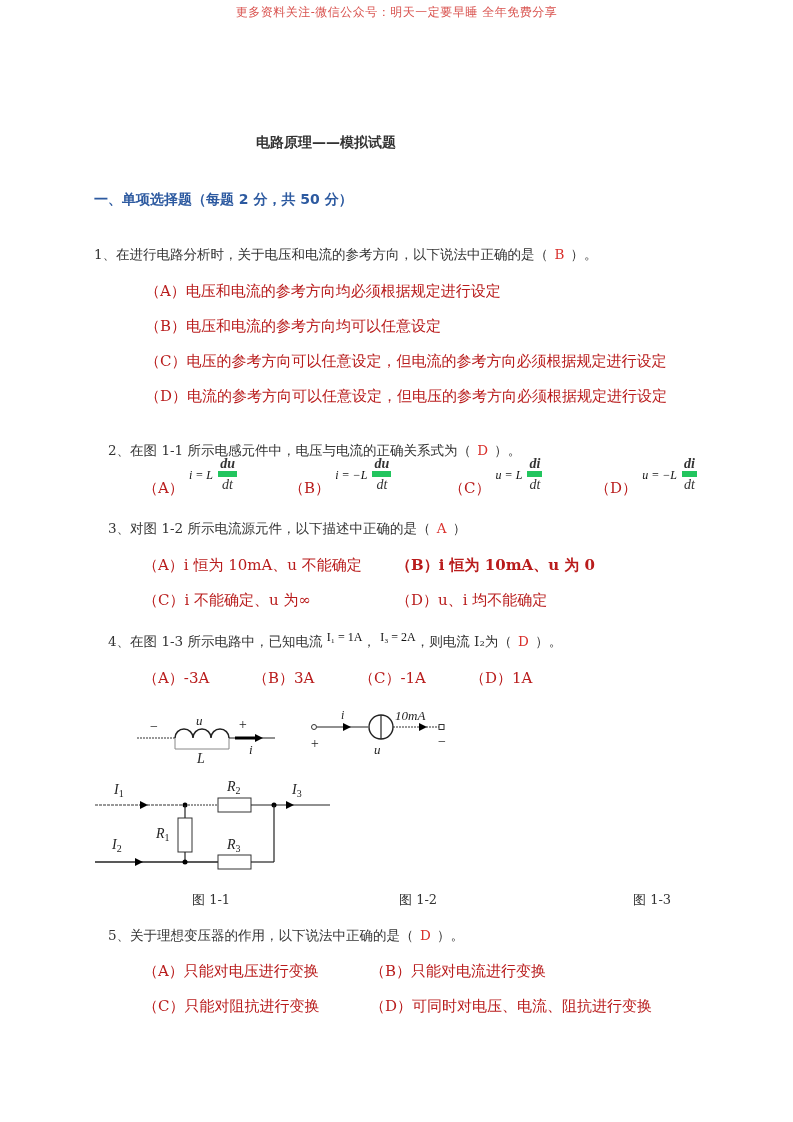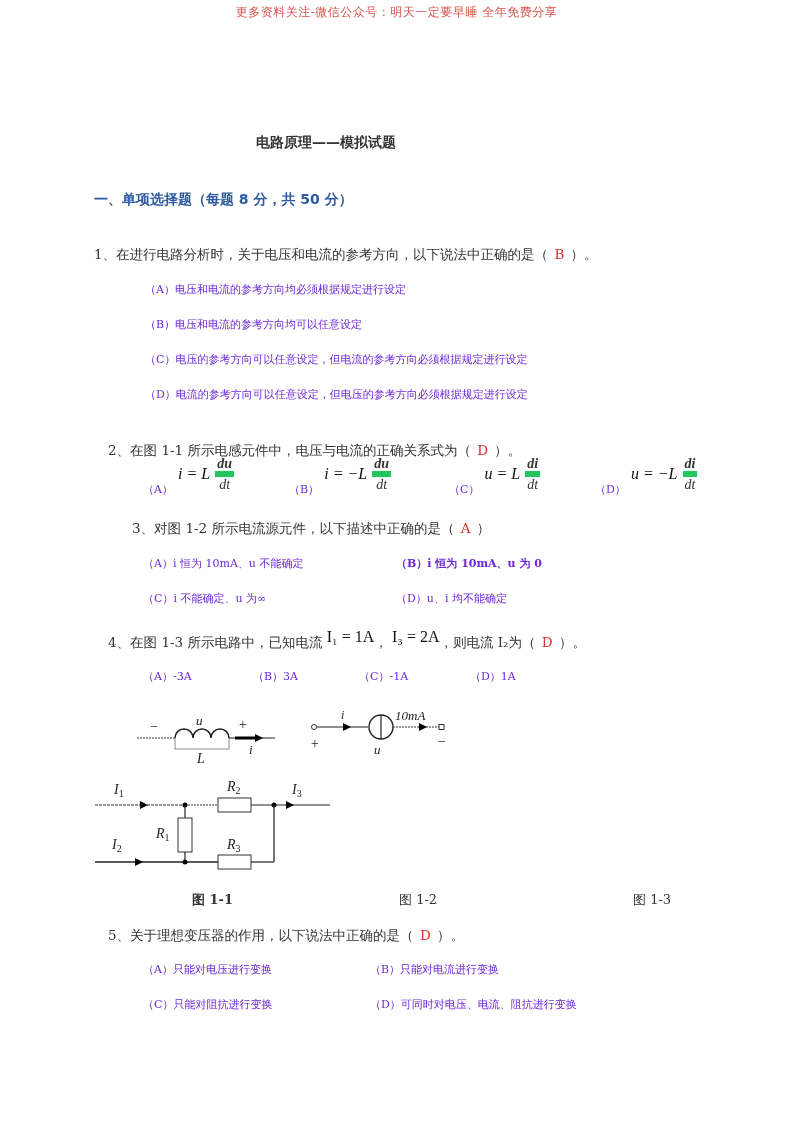--- a/index.html
+++ b/index.html
@@ -3,37 +3,37 @@
 <meta charset="utf-8">
 <style>
   html, body { margin: 0; padding: 0; background: #ffffff; }
   body { width: 793px; height: 1122px; position: relative; overflow: hidden;
          font-family: "DejaVu Serif", "Liberation Serif", serif; color: #333333; }
   .abs { position: absolute; white-space: nowrap; }
   .watermark { top: 4px; left: 0; width: 793px; text-align: center; font-size: 12px; color: #d9534f; letter-spacing: 0.5px; }
   .doc-title { top: 134px; left: 0; width: 652px; text-align: center; font-size: 14px; font-weight: bold; color: #333; font-family: "DejaVu Sans", "Liberation Sans", sans-serif; }
   .section-title { top: 191px; left: 94px; font-size: 14px; font-weight: bold; color: #2d5aa0; font-family: "DejaVu Sans", "Liberation Sans", sans-serif; }
   .q { font-size: 13.5px; color: #333; text-align: right; }
-  .opt { font-size: 11px; color: #6d28d9; }
+  .opt { font-size: 15px; color: #b91c1c; }
   .ans { color: #d9302c; padding: 0 2px; }
-  .math { font-family: "Liberation Serif", "DejaVu Serif", serif; font-style: italic; font-size: 16px; color: #111; }
+  .math { font-family: "Liberation Serif", "DejaVu Serif", serif; font-style: italic; font-size: 12px; color: #111; }
   .frac { display: inline-block; vertical-align: middle; text-align: center; font-family: "Liberation Serif", serif; font-style: italic; font-size: 14px; line-height: 15px; }
   .frac .num { display: block; border-bottom: 6px solid #22c55e; padding: 0 2px; font-weight: bold; }
   .frac .den { display: block; padding: 0 2px; }
   .caption { font-size: 13px; color: #333; }
   svg text { font-family: "Liberation Serif", "DejaVu Serif", serif; font-style: italic; }
 </style>
 </head>
 <body>
 
 <div class="abs watermark">更多资料关注-微信公众号：明天一定要早睡 全年免费分享</div>
 
 <div class="abs doc-title">电路原理——模拟试题</div>
 
-<div class="abs section-title">一、单项选择题（每题 8 分，共 50 分）</div>
+<div class="abs section-title">一、单项选择题（每题 2 分，共 50 分）</div>
 
 <div class="abs q" style="top:246px; left:94px;">
   <span>1、</span><span>在进行电路分析时，关于电压和电流的参考方向，以下说法中正确的是（</span>
   <span class="ans">B</span>
   <span>）。</span>
 </div>
 <div class="abs opt" style="top:282px; left:145px;">（A）电压和电流的参考方向均必须根据规定进行设定</div>
 <div class="abs opt" style="top:317px; left:145px;">（B）电压和电流的参考方向均可以任意设定</div>
 <div class="abs opt" style="top:352px; left:145px;">（C）电压的参考方向可以任意设定，但电流的参考方向必须根据规定进行设定</div>
 <div class="abs opt" style="top:387px; left:145px;">（D）电流的参考方向可以任意设定，但电压的参考方向必须根据规定进行设定</div>
@@ -58,21 +58,21 @@
   <span class="opt" style="position:relative; top:14px;">（C）</span>
   <span class="math">u = L</span>
   <span class="frac"><span class="num">di</span><span class="den">dt</span></span>
 </div>
 <div class="abs" style="top:456px; left:595px;">
   <span class="opt" style="position:relative; top:14px;">（D）</span>
   <span class="math">u = −L</span>
   <span class="frac"><span class="num">di</span><span class="den">dt</span></span>
 </div>
 
-<div class="abs q" style="top:520px; left:108px;margin-left:24px;">
+<div class="abs q" style="top:520px; left:108px;">
   <span>3、</span><span>对图 1-2 所示电流源元件，以下描述中正确的是（</span>
   <span class="ans">A</span>
   <span>）</span>
 </div>
 <div class="abs opt" style="top:556px; left:143px;">（A）i 恒为 10mA、u 不能确定</div>
 <div class="abs opt" style="top:556px; left:396px;font-weight:bold;">（B）i 恒为 10mA、u 为 0</div>
 <div class="abs opt" style="top:591px; left:143px;">（C）i 不能确定、u 为∞</div>
 <div class="abs opt" style="top:591px; left:396px;">（D）u、i 均不能确定</div>
 
 <div class="abs q" style="top:633px; left:108px;">
@@ -142,21 +142,21 @@
   <line x1="184" y1="90" x2="184" y2="33" stroke="#222" stroke-width="1.2"></line>
 
   <text x="24" y="22" font-size="14" fill="#222"><tspan>I</tspan><tspan font-size="10" dy="3" font-style="normal">1</tspan></text>
   <text x="137" y="19" font-size="14" fill="#222"><tspan>R</tspan><tspan font-size="10" dy="3" font-style="normal">2</tspan></text>
   <text x="202" y="22" font-size="14" fill="#222"><tspan>I</tspan><tspan font-size="10" dy="3" font-style="normal">3</tspan></text>
   <text x="66" y="66" font-size="14" fill="#222"><tspan>R</tspan><tspan font-size="10" dy="3" font-style="normal">1</tspan></text>
   <text x="22" y="77" font-size="14" fill="#222"><tspan>I</tspan><tspan font-size="10" dy="3" font-style="normal">2</tspan></text>
   <text x="137" y="77" font-size="14" fill="#222"><tspan>R</tspan><tspan font-size="10" dy="3" font-style="normal">3</tspan></text>
 </svg>
 
-<div class="abs caption" style="top:891px; left:192px;font-weight:bold;">图 1-1</div>
+<div class="abs caption" style="top:891px; left:192px;">图 1-1</div>
 <div class="abs caption" style="top:891px; left:399px;">图 1-2</div>
 <div class="abs caption" style="top:891px; left:633px;">图 1-3</div>
 
 <div class="abs q" style="top:927px; left:108px;">
   <span>5、</span><span>关于理想变压器的作用，以下说法中正确的是（</span>
   <span class="ans">D</span>
   <span>）。</span>
 </div>
 <div class="abs opt" style="top:962px; left:143px;">（A）只能对电压进行变换</div>
 <div class="abs opt" style="top:962px; left:370px;">（B）只能对电流进行变换</div>

